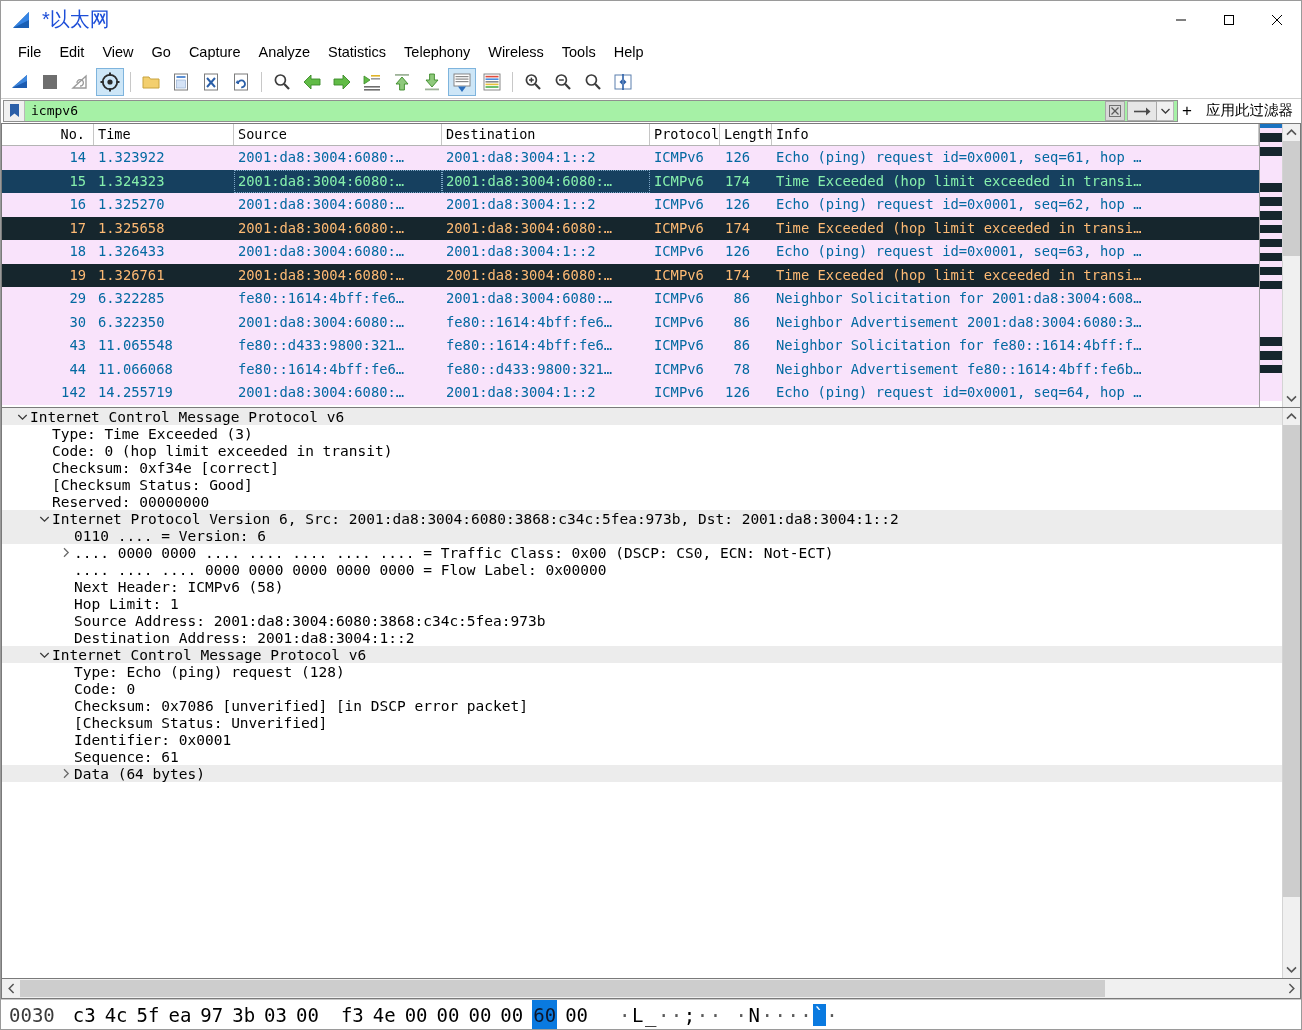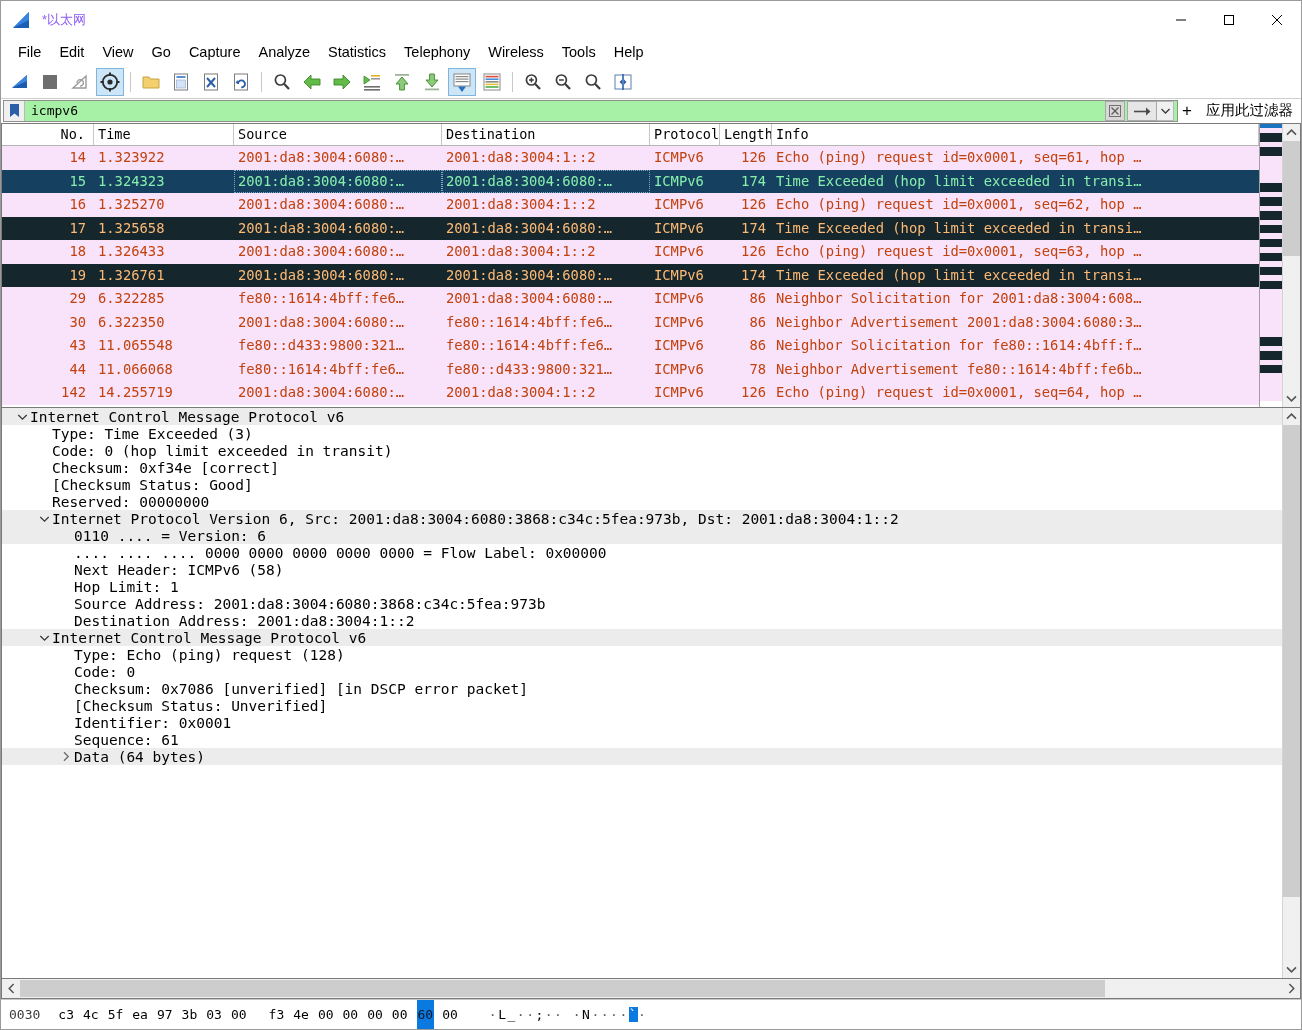--- a/index.html
+++ b/index.html
@@ -23,21 +23,21 @@
   }
 
   
   .titlebar {
     height: 37px; min-height: 37px;
     display: flex; align-items: center;
     background: #ffffff;
   }
   .title-left { display: flex; align-items: center; padding-left: 10px; flex: 1; }
   .app-logo { width: 22px; height: 20px; margin-right: 9px; display: block; }
-  .title-text { font-size: 13px; color: #8b5cf6; font-family: "Liberation Sans", sans-serif; }
+  .title-text { font-size: 20px; color: #1d4ed8; font-family: "Liberation Sans", sans-serif; }
   .win-buttons { display: flex; height: 37px; }
   .win-btn {
     width: 48px; height: 37px;
     display: flex; align-items: center; justify-content: center;
     cursor: default;
   }
   .win-btn svg { display: block; }
 
   
   .menubar {
@@ -174,30 +174,30 @@
   }
   .plist-rows { flex: 1; overflow: hidden; }
   .pl-row {
     display: flex;
     height: 23.5px;
     font-family: "DejaVu Sans Mono", monospace;
     font-size: 13.8px;
     line-height: 23.5px;
     white-space: nowrap;
   }
-  .pl-row.echo   { background: #f9e3fb; color: #c2410c; align-items: center; }
+  .pl-row.echo   { background: #f9e3fb; color: #0369a1; align-items: center; }
   .pl-row.exc    { background: #16262d; color: #fdba74; }
   .pl-row.sel    { background: #16405f; color: #86efac; }
   .pl-td { padding: 0 4px; box-sizing: border-box; overflow: hidden; text-overflow: clip; }
   .c-no    { width: 92px;  text-align: right; padding-right: 8px; }
   .c-time  { width: 140px; text-align: left; }
   .c-src   { width: 208px; }
   .c-dst   { width: 208px; }
   .c-proto { width: 70px; }
-  .c-len   { width: 52px; text-align: right; padding-right: 6px; }
+  .c-len   { width: 52px; text-align: right; padding-right: 22px; }
   .c-info  { flex: 1; min-width: 0; }
   .pl-row.sel .c-src, .pl-row.sel .c-dst { outline: 1px dotted #7fa8c6; outline-offset: -1px; }
 
   
   .iscroll {
     width: 22px; min-width: 22px;
     border-left: 1px solid #a0a0a0;
     display: flex; flex-direction: column;
     background: #ffffff;
     overflow: hidden;
@@ -264,21 +264,21 @@
   }
   .hs-track { flex: 1; position: relative; background: #f0f0f0; }
   .hs-thumb { position: absolute; top: 1px; bottom: 1px; left: 0; width: 86%; background: #cdcdcd; }
 
   
   .bytes-pane {
     height: 30px; min-height: 30px;
     display: flex; align-items: center;
     background: #ffffff;
     font-family: "DejaVu Sans Mono", monospace;
-    font-size: 13px;
+    font-size: 19px;
     padding-left: 8px;
     border-top: 1px solid #c8c8c8;
     box-sizing: border-box;
     white-space: nowrap;
     overflow: hidden;
   }
   .hx-off { color: #3b3b3b; margin-right: 18px; }
   .hx-byte { margin-right: 9px; color: #000; }
   .hx-byte.gap { margin-right: 22px; }
   .hx-byte.sel { background: #0a7ae0; color: #0f172a; padding: 7px 1px; margin-right: 8px; }
@@ -720,20 +720,29 @@
           </div>
           <div class="tlabel">Internet Protocol Version 6, Src: 2001:da8:3004:6080:3868:c34c:5fea:973b, Dst: 2001:da8:3004:1::2</div>
         </div>
         <div class="tnode hl">
           <div style="width: 56px; min-width: 56px;"></div>
           <div class="twist"></div>
           <div class="tlabel">0110 .... = Version: 6</div>
         </div>
         <div class="tnode">
           <div style="width: 56px; min-width: 56px;"></div>
+          <div class="twist">
+            <svg width="8" height="11" viewBox="0 0 8 11">
+              <path d="M2 1.3 L6.2 5.5 L2 9.7" fill="none" stroke="#6a6a6a" stroke-width="1.3"></path>
+            </svg>
+          </div>
+          <div class="tlabel">.... 0000 0000 .... .... .... .... .... = Traffic Class: 0x00 (DSCP: CS0, ECN: Not-ECT)</div>
+        </div>
+        <div class="tnode">
+          <div style="width: 56px; min-width: 56px;"></div>
           <div class="twist"></div>
           <div class="tlabel">.... .... .... 0000 0000 0000 0000 0000 = Flow Label: 0x00000</div>
         </div>
         <div class="tnode">
           <div style="width: 56px; min-width: 56px;"></div>
           <div class="twist"></div>
           <div class="tlabel">Next Header: ICMPv6 (58)</div>
         </div>
         <div class="tnode">
           <div style="width: 56px; min-width: 56px;"></div>

